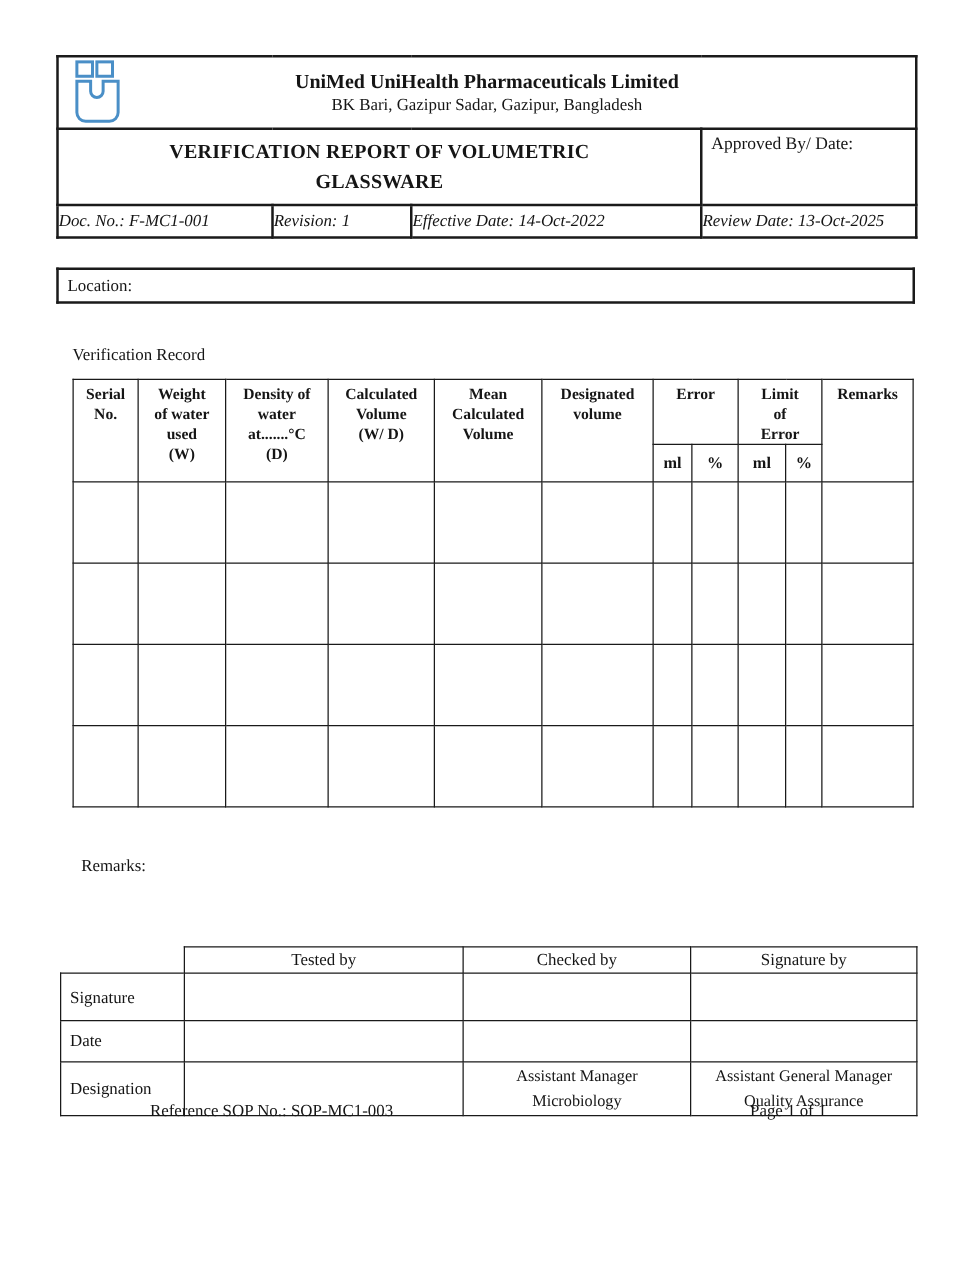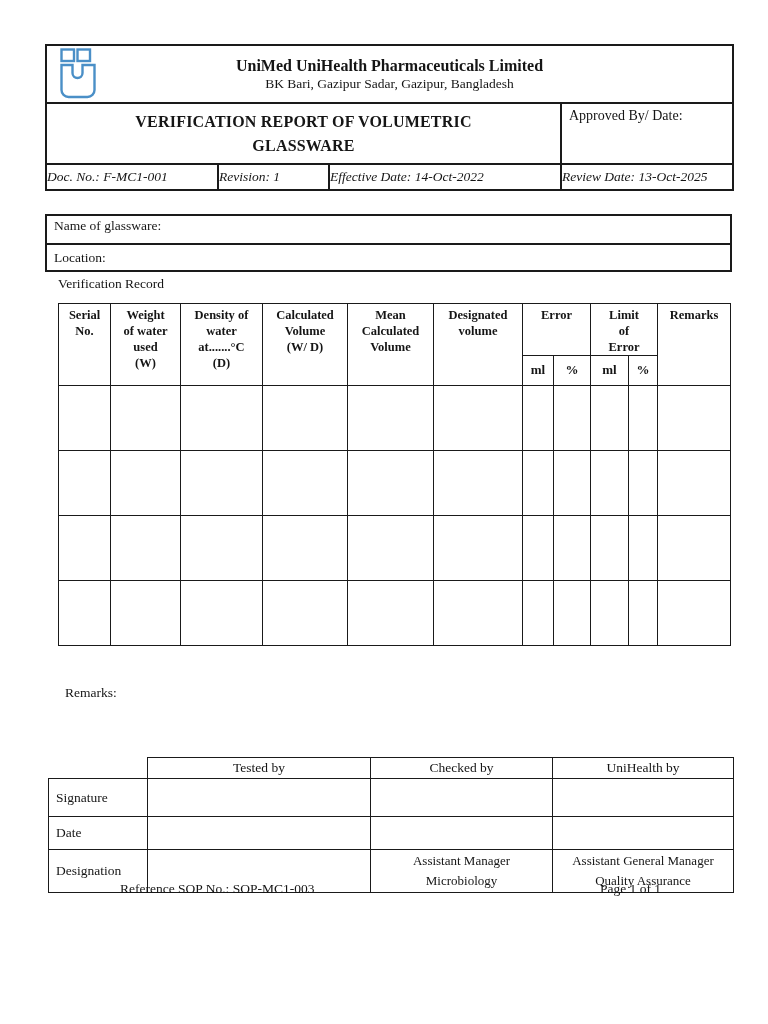--- a/index.html
+++ b/index.html
@@ -107,23 +107,20 @@
         <td>Review Date: 13-Oct-2025</td>
       </tr>
     </tbody>
       </table>
   </div>
 
 
   <div class="abs" style="left:45px;top:214px;">
     <table class="box-table name-table">
       <tbody>
-          <tr class="r1">
-            <td>Name of glassware:</td>
-          </tr>
       <tr class="r2">
             <td>Location:</td>
           </tr>
     </tbody>
       </table>
   </div>
 
   <div class="abs section-label" style="left:58px;top:276px;">Verification Record</div>
 
   <div class="abs" style="left:58px;top:303px;">
@@ -240,21 +237,21 @@
           <col style="width:99px">
           <col style="width:223px">
           <col style="width:182px">
           <col style="width:181px">
         </colgroup>
       <tbody>
           <tr>
         <td class="ghost"></td>
         <td class="colhead">Tested by</td>
         <td class="colhead">Checked by</td>
-        <td class="colhead">UniHealth by</td>
+        <td class="colhead">Signature by</td>
       </tr>
       <tr class="sig-row">
         <td class="rowlabel">Signature</td>
         <td></td>
         <td></td>
         <td></td>
       </tr>
       <tr class="date-row">
         <td class="rowlabel">Date</td>
         <td></td>

